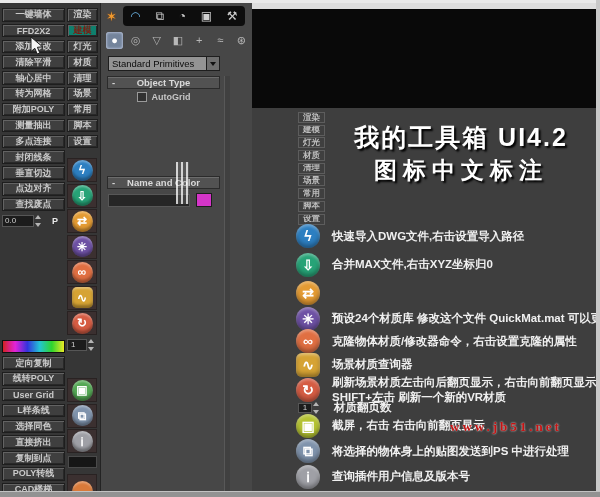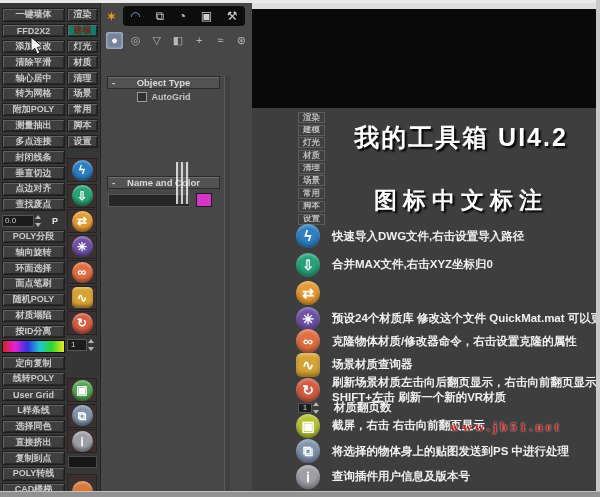--- a/index.html
+++ b/index.html
@@ -95,21 +95,21 @@
             background:repeating-linear-gradient(90deg,rgba(255,255,255,.9) 0 2px,rgba(130,130,130,.35) 2px 5px)}
 
   
   .vp{position:absolute;left:252px;top:9px;width:344px;height:99px;background:#090909}
   .dtabs{position:absolute;left:298px;top:112px;display:grid;grid-auto-rows:12.7px;width:27px}
   .dtab{height:11px;background:#3f3f3f;border:1px solid #5d5d5d;color:#bdbdbd;font-size:8.5px;
         font-weight:bold;display:flex;align-items:center;justify-content:center;box-sizing:border-box;
         white-space:nowrap;overflow:hidden}
   .dtitle{position:absolute;left:326px;top:121px;width:270px;text-align:center;color:#fff;font-weight:bold}
   .dtitle .l1{font-size:25px;letter-spacing:2px;text-shadow:2px 2px 2px #000}
-  .dtitle .l2{font-size:23px;letter-spacing:6px;margin-top:31px;text-shadow:2px 2px 2px #000}
+  .dtitle .l2{font-size:23px;letter-spacing:6px;margin-top:1px;text-shadow:2px 2px 2px #000}
   .drowsA{position:absolute;left:296px;top:222px;width:302px}
   .drowsB{position:absolute;left:296px;top:413px;width:302px}
   .drow{display:flex;align-items:center;height:25.5px}
   .drowsA div.drow:nth-of-type(-n+3){height:28.5px}
   .drowsA div.drow:nth-of-type(4){height:22px}
   .drowsA div.drow:nth-of-type(5){height:23px}
   .drowsA div.drow:nth-of-type(6){height:24px}
   .drowsA div.drow:nth-of-type(7){height:27px}
   .dicon{width:24px;height:24px;flex:0 0 24px;border-radius:50%;display:flex;align-items:center;
          justify-content:center;color:#fff;font-size:14px;font-weight:bold;
@@ -156,30 +156,20 @@
 
     <div class="spin-row">
       <div class="spin-field">0.0</div>
       <div class="spin-btns">
         <div class="arr up"></div>
           <div class="arr dn"></div>
       </div>
       <div class="spin-suffix">P</div>
     </div>
 
-    <div class="btncol c1b">
-
-    <div class="tbtn">POLY分段</div>
-        <div class="tbtn">轴向旋转</div>
-        <div class="tbtn">环面选择</div>
-        <div class="tbtn">面点笔刷</div>
-        <div class="tbtn">随机POLY</div>
-        <div class="tbtn">材质塌陷</div>
-        <div class="tbtn">按ID分离</div>
-      </div>
 
     <div class="rainbow"></div>
 
     <div class="btncol c1c">
 
     <div class="tbtn">定向复制</div>
         <div class="tbtn">线转POLY</div>
         <div class="tbtn">User Grid</div>
         <div class="tbtn">L样条线</div>
         <div class="tbtn">选择同色</div>
@@ -269,20 +259,26 @@
     <div class="ccats">
 
     <div class="ccat active">●</div>
         <div class="ccat">◎</div>
         <div class="ccat">▽</div>
         <div class="ccat">◧</div>
         <div class="ccat">+</div>
         <div class="ccat">≈</div>
         <div class="ccat">⊛</div>
       </div>
+    <div class="dropdown">
+      <div class="dd-field">Standard Primitives</div>
+      <div class="dd-arrow">
+          <div class="arr dn"></div>
+        </div>
+    </div>
     <div class="rollout r1">
       <span class="minus">-</span>
       <span>Object Type</span>
     </div>
     <div class="agrow">
       <span class="agbox"></span>
       <span>AutoGrid</span>
     </div>
     <div class="rollout r2">
       <span class="minus">-</span>

